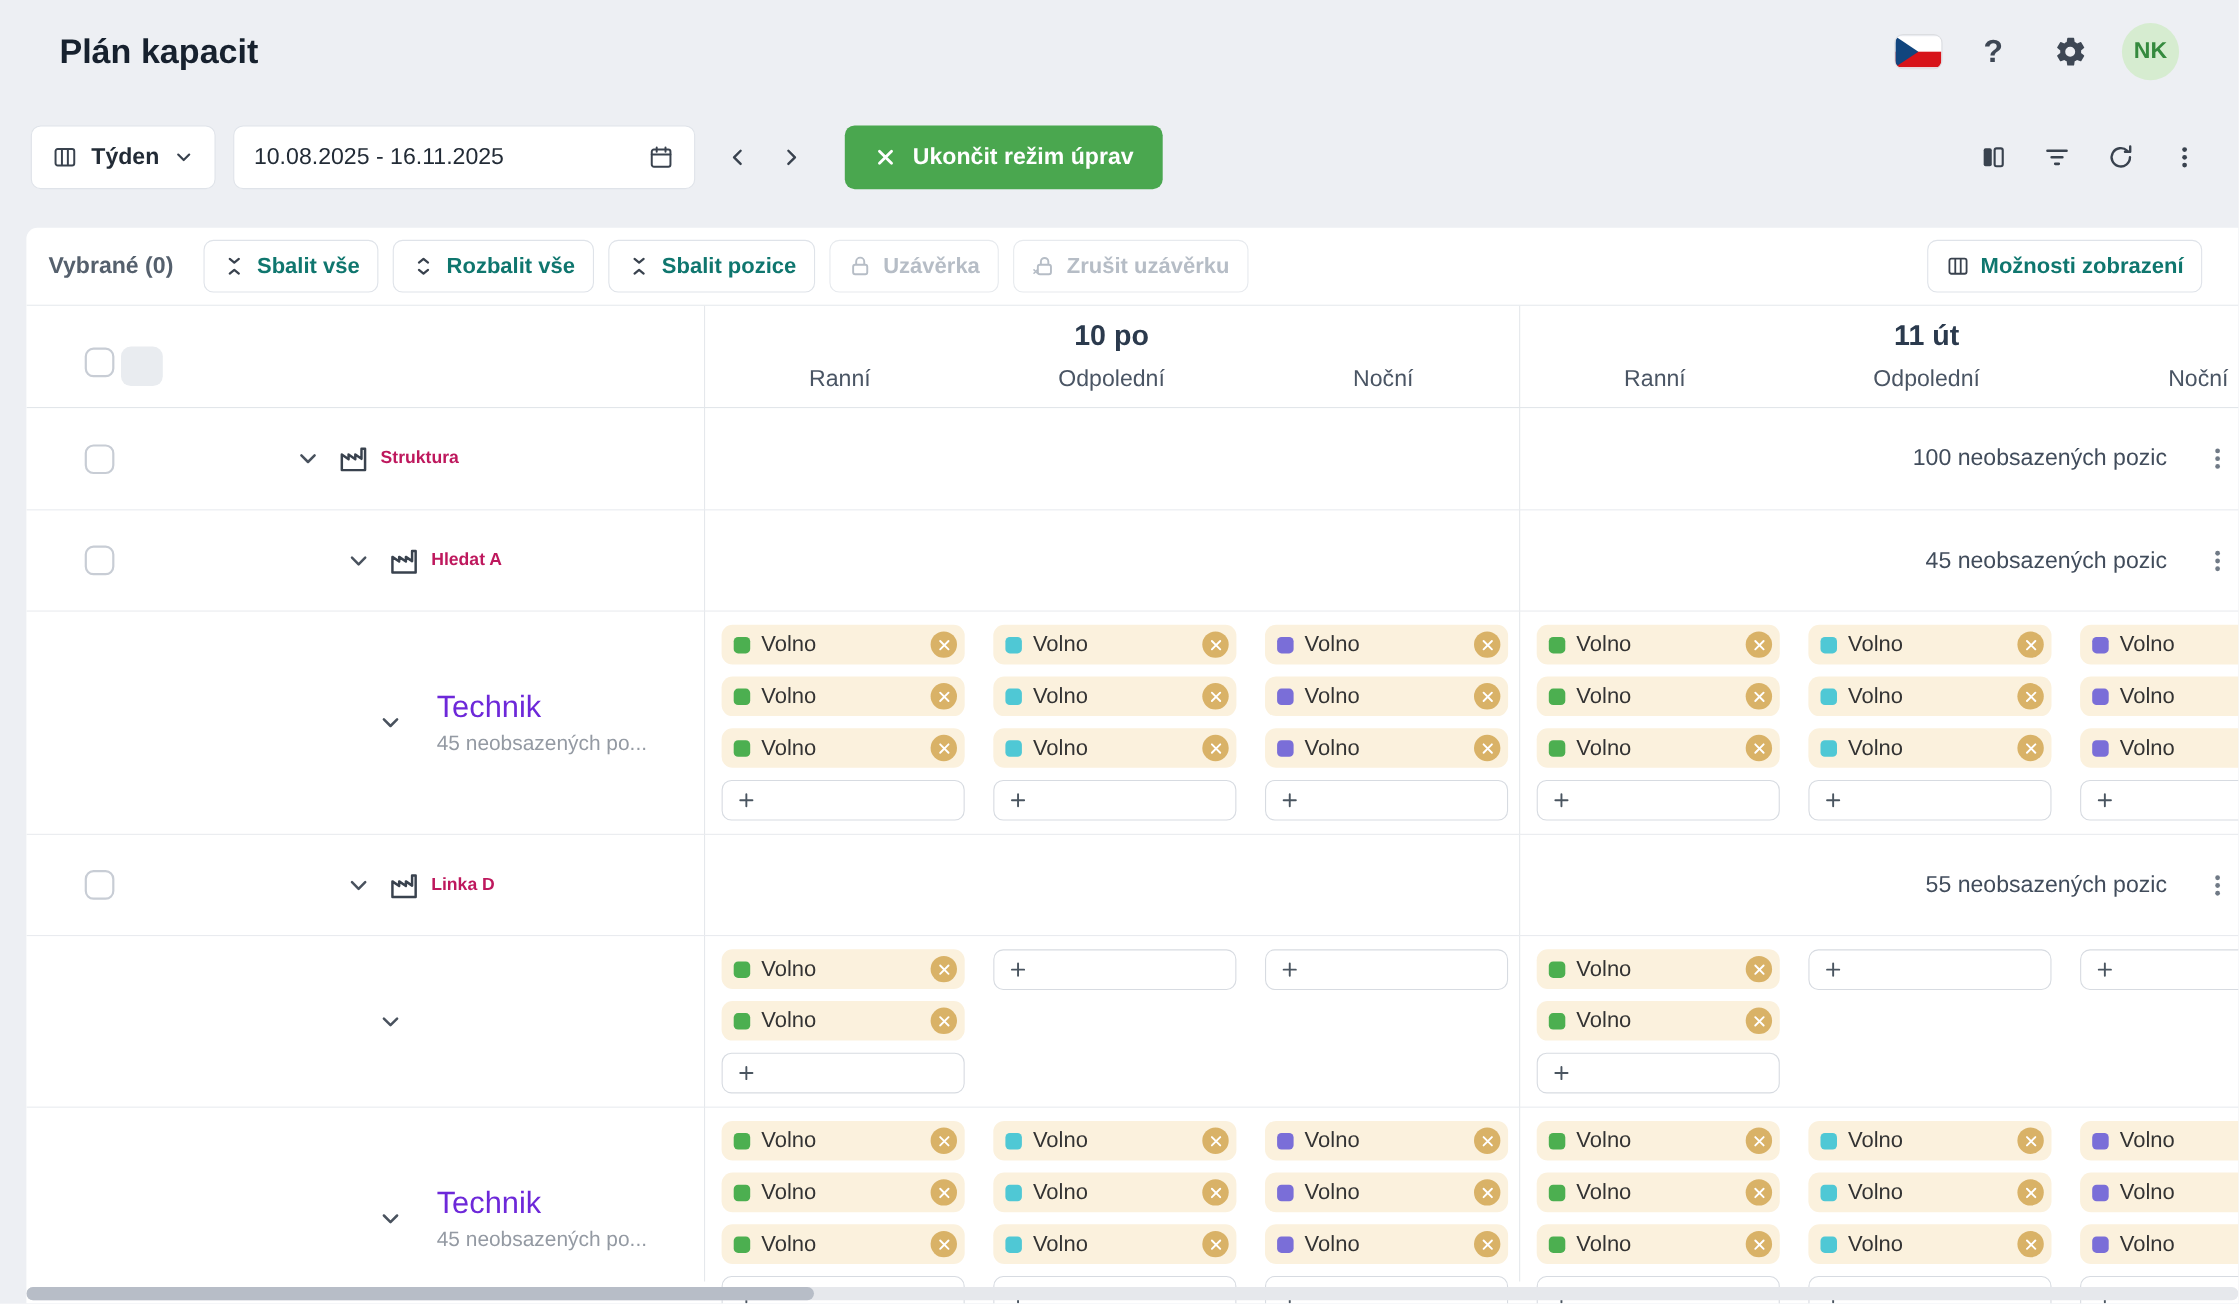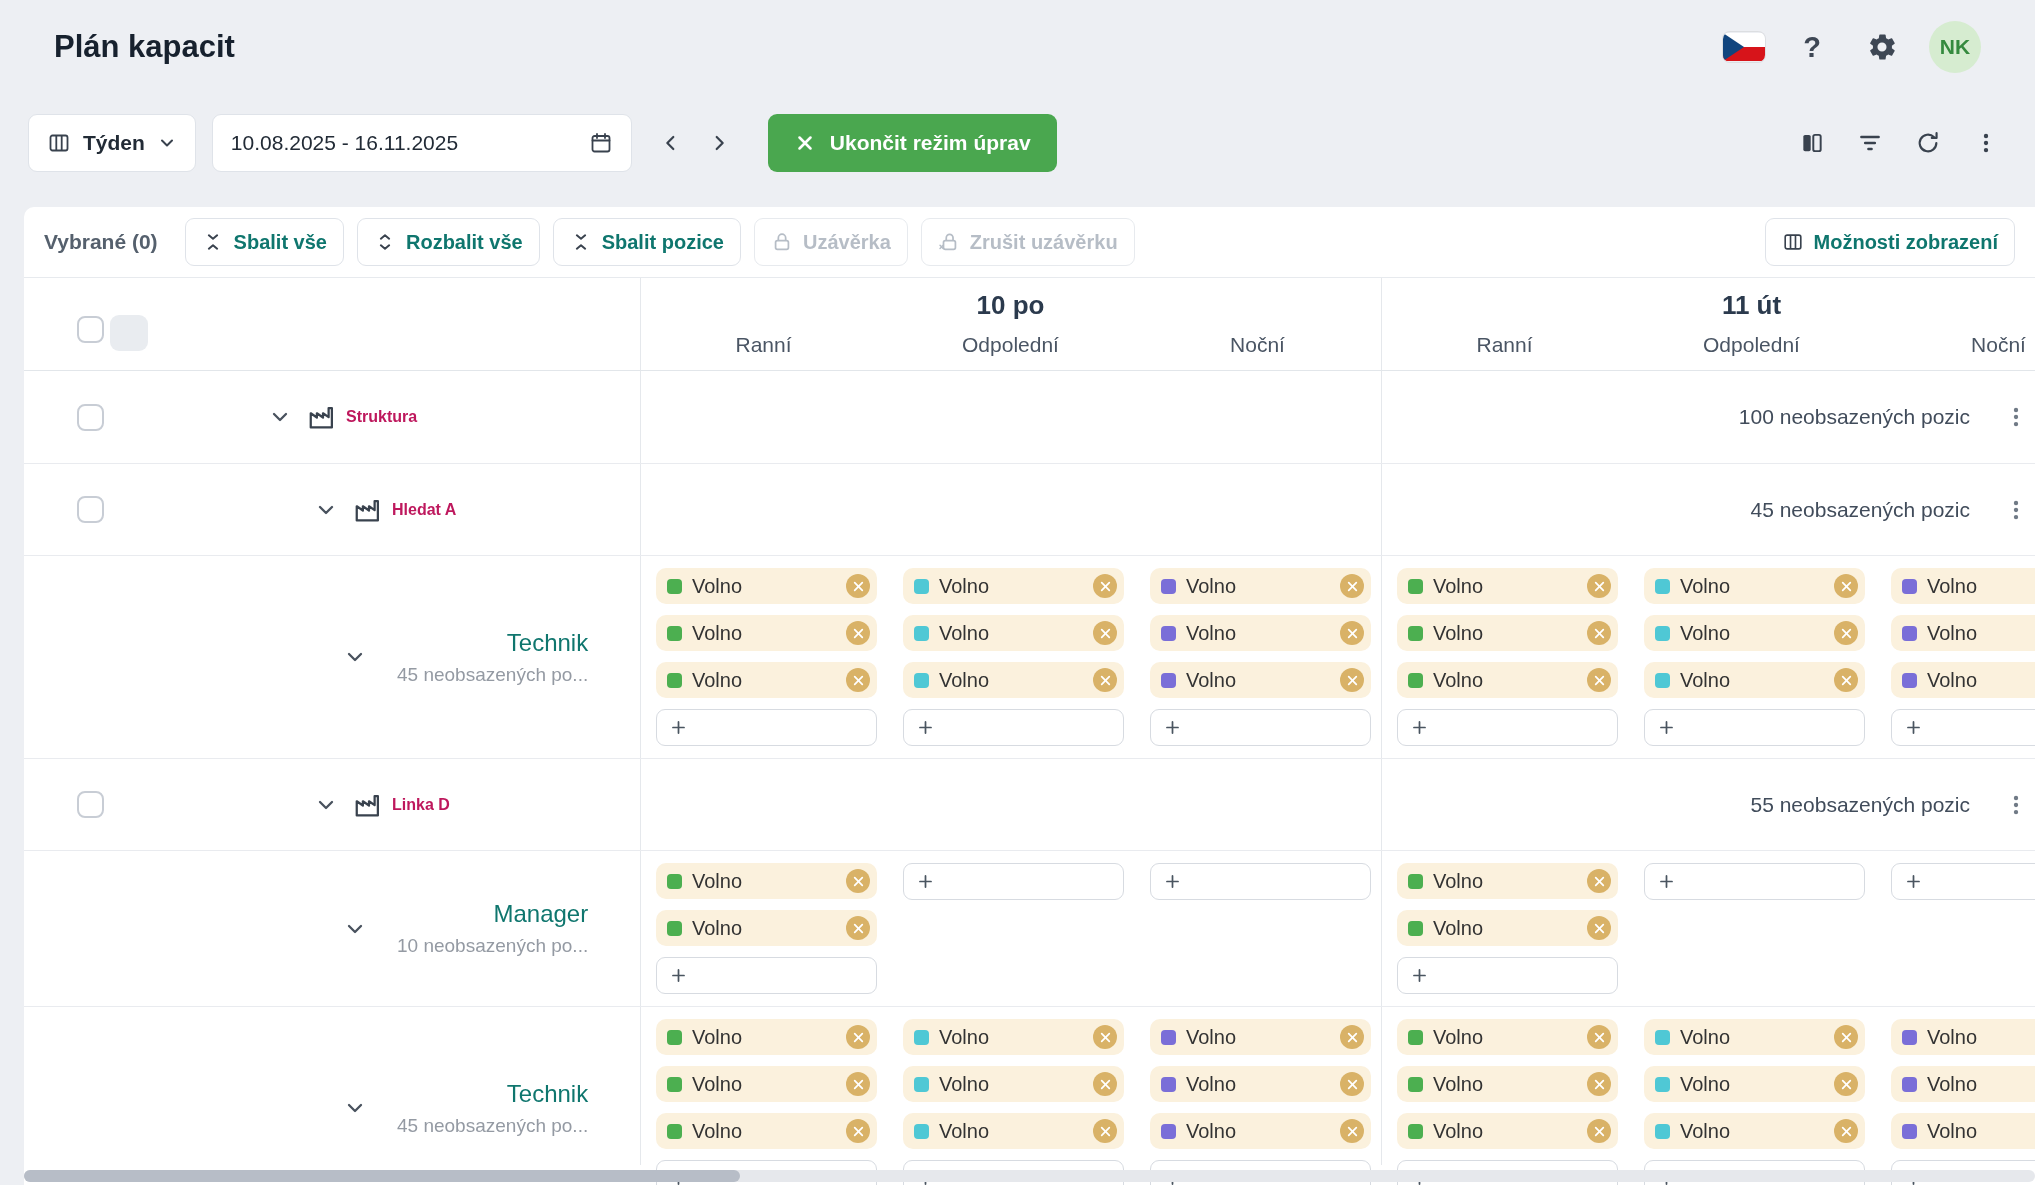--- a/index.html
+++ b/index.html
@@ -40,21 +40,21 @@
   
   .card { margin:35px 0 0 24px; width:2011px; height:978px; background:#fff;
     border-radius:10px 0 0 0; position:relative; overflow:hidden; }
   .actions-bar { height:70px; display:flex; align-items:center; padding:0 20px; gap:13px; }
   .selected-label { font-size:21px; font-weight:600; color:#55606d; margin-right:14px; }
   .abtn { height:48px; border:1px solid #dfe3e9; border-radius:9px; background:#fff; font-size:20px;
     font-weight:600; color:#0f766e; display:inline-flex; align-items:center; gap:10px; padding:0 16px; }
   .abtn .icn { color:#39424e; }
   .abtn.disabled { color:#b6bdc6; border-color:#e7eaee; }
   .abtn.disabled .icn { color:#b6bdc6; }
-  .display-options { margin-left:auto; margin-right:0; }
+  .display-options { margin-left:auto; margin-right:13px; }
 
   
   .grid { position:relative; border-top:1px solid #e7eaee; width:2098px; height:908px; }
   .vline { position:absolute; top:0; bottom:20px; width:1px; background:#e5e8ec; z-index:0; }
   .grid-header { height:93px; position:relative; border-bottom:1px solid #e2e6ea; }
   .gh-checkbox { position:absolute; left:53px; top:38px; }
   .gh-pill { position:absolute; left:86px; top:37px; width:38px; height:36px; background:#e9ecf0; border-radius:9px; }
   .day-cols { margin-left:616px; display:flex; }
   .day-col { width:741px; text-align:center; padding-top:12px; }
   .day-label { font-size:26px; font-weight:600; color:#2b3a4d; }
@@ -71,21 +71,21 @@
   .chev-btn { width:36px; height:36px; display:flex; align-items:center; justify-content:center; color:#49525e; flex:none; }
   .struct-icon { color:#39424e; margin:0 10px 0 8px; flex:none; }
   .group-label { font-size:16px; font-weight:700; color:#be185d; }
   .flex-fill { flex:1; }
   .unfilled { font-size:21px; color:#414c5b; }
   .kebab-btn { width:40px; height:40px; display:flex; align-items:center; justify-content:center; color:#707a86; margin-left:26px; }
 
   .row.position { align-items:stretch; }
   .tree-cell { width:616px; flex:none; display:flex; align-items:center; padding-left:313px; }
   .pos-meta { margin-left:24px; }
-  .pos-label { font-size:24px; color:#0f766e;text-align:right; }
+  .pos-label { font-size:28px; color:#6d28d9; }
   .pos-sub { font-size:19px; color:#949aa3; margin-top:7px; white-space:nowrap; }
   .cell { width:247px; flex:none; padding:12px 10px 12px 16px; display:flex; flex-direction:column; gap:11px; }
   .chip { height:36px; background:#fbf1dd; border-radius:10px; display:flex; align-items:center;
     padding:0 7px 0 11px; gap:10px; flex:none; }
   .swatch { width:15px; height:15px; border-radius:4px; flex:none; }
   .chip-label { font-size:20px; color:#333; flex:1; text-align:left; }
   .chip-close { width:24px; height:24px; border-radius:50%; background:#d9b267; color:#fff;
     display:flex; align-items:center; justify-content:center; flex:none; }
   .add-slot { height:37px; border:1px solid #d7dbe1; border-radius:9px; background:#fff;
     display:flex; align-items:center; padding:0 12px; color:#4a5560; flex:none; }
@@ -576,24 +576,20 @@
             </svg>
           </button>
         </div>
         <div class="row position">
           <div class="tree-cell">
             <button class="chev-btn">
               <svg width="24" height="24" viewBox="0 0 24 24" fill="none" stroke="currentColor" stroke-width="2.3" stroke-linecap="round" stroke-linejoin="round">
                 <path d="M6 9l6 6 6-6"></path>
               </svg>
             </button>
-            <div class="pos-meta">
-              <div class="pos-label">Manager</div>
-              <div class="pos-sub">10 neobsazených po...</div>
-            </div>
           </div>
           <div class="cell">
             <div class="chip" style="background: rgb(251, 241, 221);">
               <span class="swatch" style="background: rgb(76, 175, 80);"></span>
               <span class="chip-label">Volno</span>
               <button class="chip-close" style="background: rgb(217, 178, 103);">
                 <svg width="13" height="13" viewBox="0 0 24 24" fill="none" stroke="currentColor" stroke-width="3.2" stroke-linecap="round">
                   <path d="M5 5l14 14M19 5L5 19"></path>
                 </svg>
               </button>

